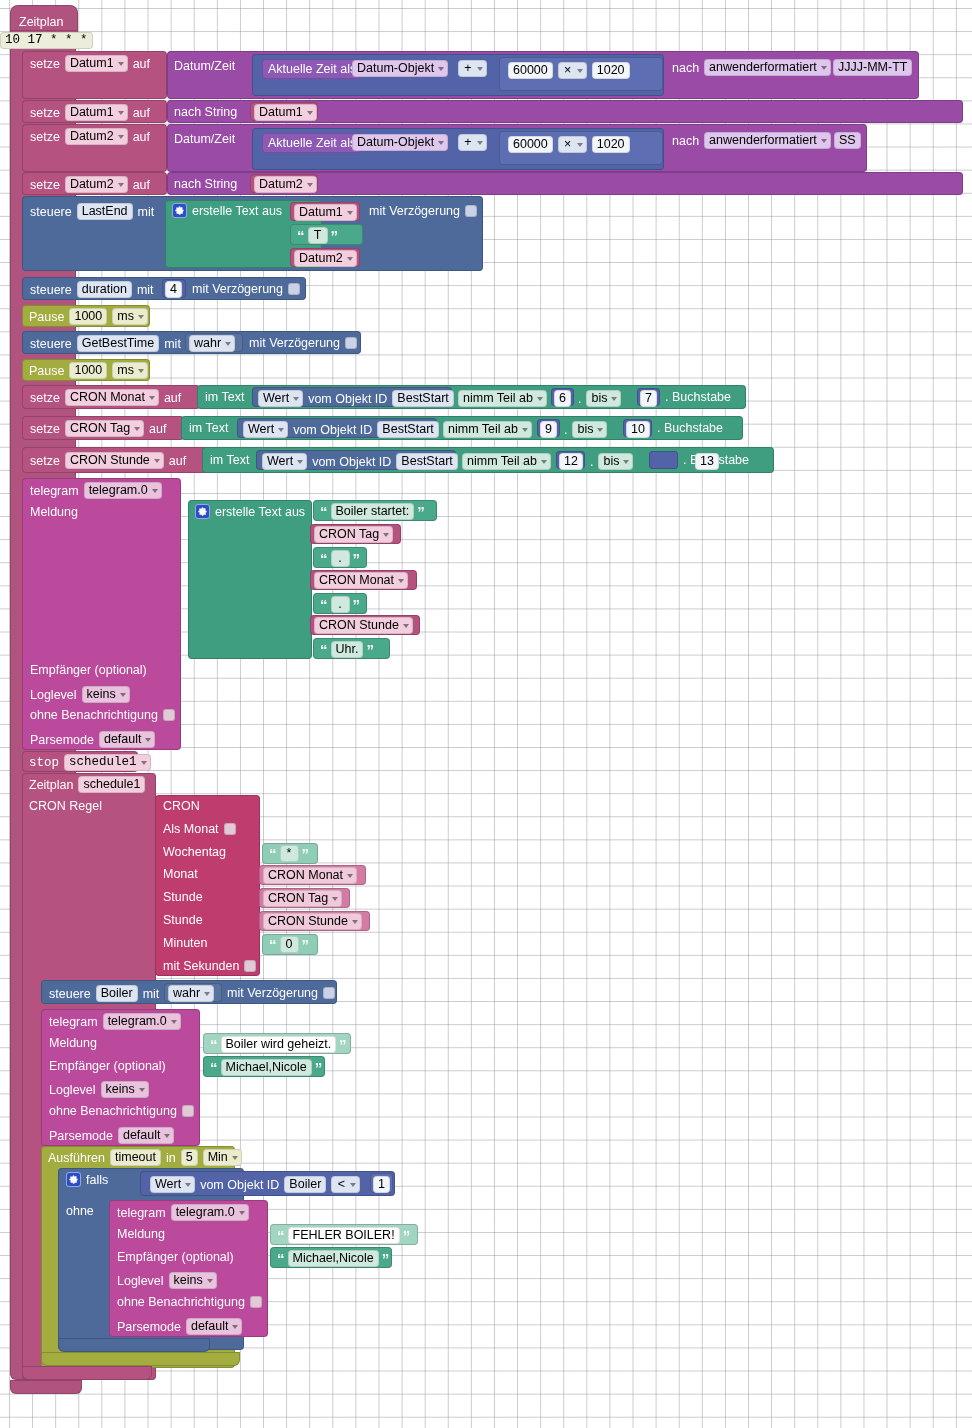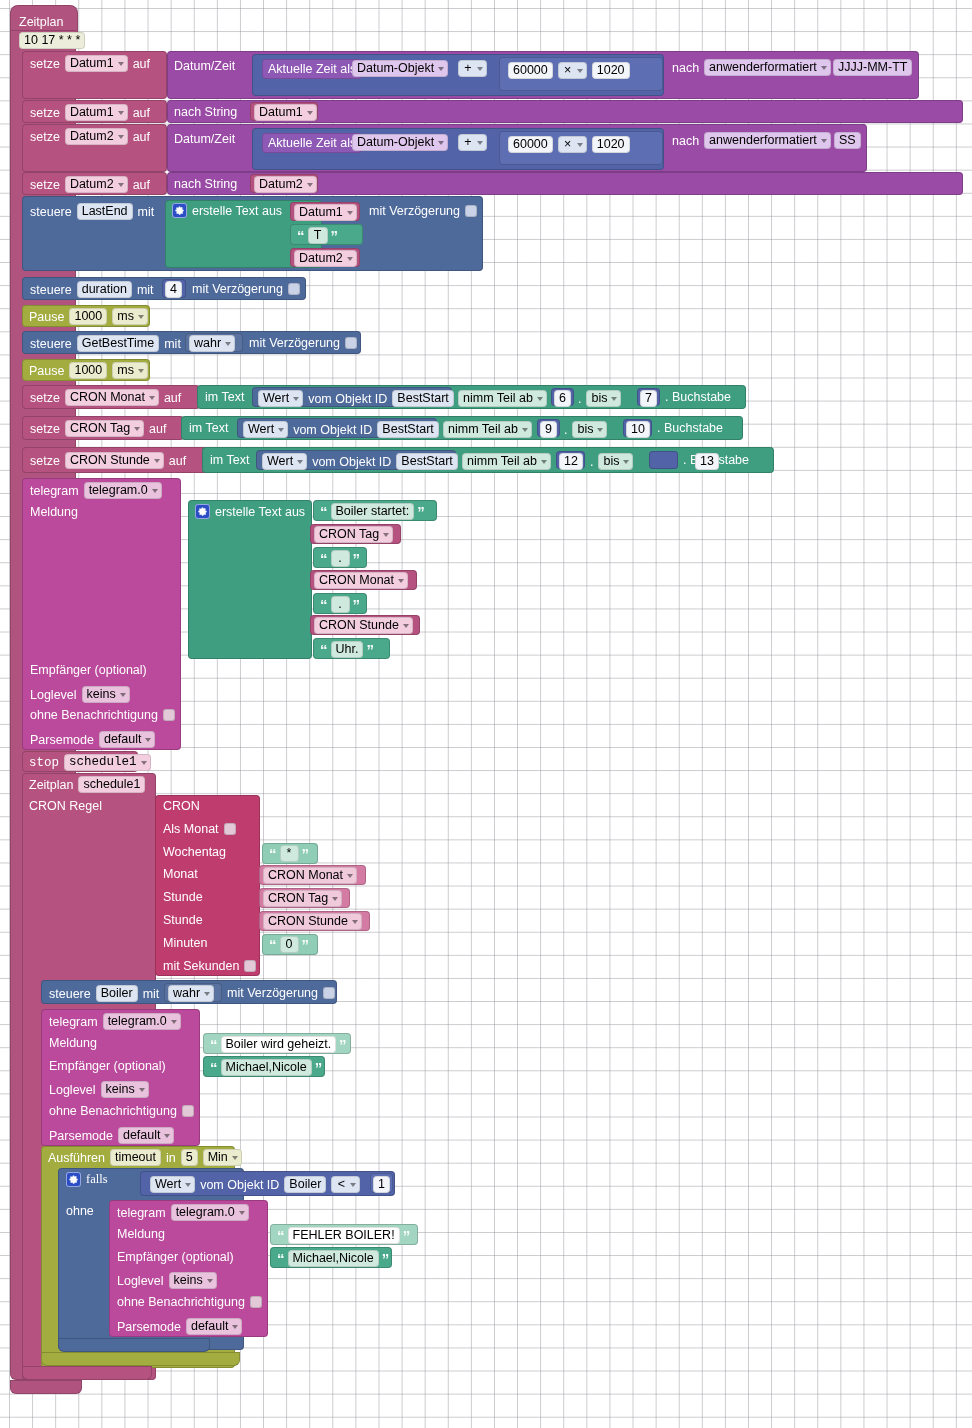--- a/index.html
+++ b/index.html
@@ -85,21 +85,21 @@
 </head>
 <body>
 
 <div class="canvas">
 
   <div class="blk c-hat edge" style="left:10px;top:5px;width:68px;height:40px;border-radius:8px 8px 0 0;">
     <div class="lbl" style="position:absolute;left:9px;top:10px;">Zeitplan</div>
   </div>
   <div class="blk c-hat edge" style="left:10px;top:30px;width:66px;height:22px;"></div>
   <div class="blk c-hat edge" style="left:10px;top:30px;width:66px;height:1350px;border-radius:0 0 6px 6px;"></div>
-  <div style="position:absolute;left:19px;top:32px;z-index:6;">
+  <div style="position:absolute;left:0;top:32px;z-index:6;font-family:Liberation Mono, monospace;">
     <span class="fld v-olive" style="background:#eceedb;">10 17 * * *</span>
   </div>
 
   <div class="blk c-rose edge" style="left:22px;top:51px;width:145px;height:48px;"></div>
   <div class="row" style="position:absolute;left:30px;top:55px;z-index:4;">
     <span class="lbl">setze</span>
     <span class="fld dd v-rose2">Datum1</span>
     <span class="lbl">auf</span>
   </div>
 
@@ -550,21 +550,21 @@
   <div class="blk c-olive edge" style="left:41px;top:1146px;width:194px;height:222px;"></div>
   <div class="row" style="position:absolute;left:48px;top:1149px;z-index:7;">
     <span class="lbl">Ausführen</span>
     <span class="fld v-olive">timeout</span>
     <span class="lbl">in</span>
     <span class="fld v-olive">5</span>
     <span class="fld dd v-olive">Min</span>
   </div>
 
   <div class="blk c-blue edge" style="left:58px;top:1168px;width:186px;height:182px;"></div>
-  <div class="row" style="position:absolute;left:66px;top:1172px;z-index:9;font-family:Liberation Serif, serif;">
+  <div class="row" style="position:absolute;left:66px;top:1172px;z-index:9;">
     <span class="gear">
       <svg width="11" height="11" viewBox="0 0 24 24">
           <path fill="#fff" d="M12 8a4 4 0 100 8 4 4 0 000-8zm0 6a2 2 0 110-4 2 2 0 010 4z"></path>
           <path fill="#fff" d="M21 13.5v-3l-2.3-.4a6.9 6.9 0 00-.7-1.7l1.3-1.9-2.1-2.1-1.9 1.3c-.5-.3-1.1-.6-1.7-.7L13.5 3h-3l-.4 2.3c-.6.2-1.2.4-1.7.7L6.5 4.7 4.4 6.8l1.3 1.9c-.3.5-.6 1.1-.7 1.7L3 10.5v3l2.3.4c.2.6.4 1.2.7 1.7l-1.3 1.9 2.1 2.1 1.9-1.3c.5.3 1.1.6 1.7.7l.4 2.3h3l.4-2.3c.6-.2 1.2-.4 1.7-.7l1.9 1.3 2.1-2.1-1.3-1.9c.3-.5.6-1.1.7-1.7l2.3-.4z"></path>
         </svg>
     </span>
     <span class="lbl">falls</span>
   </div>
 
   <div class="blk c-navy edge" style="left:140px;top:1171px;width:255px;height:25px;"></div>

